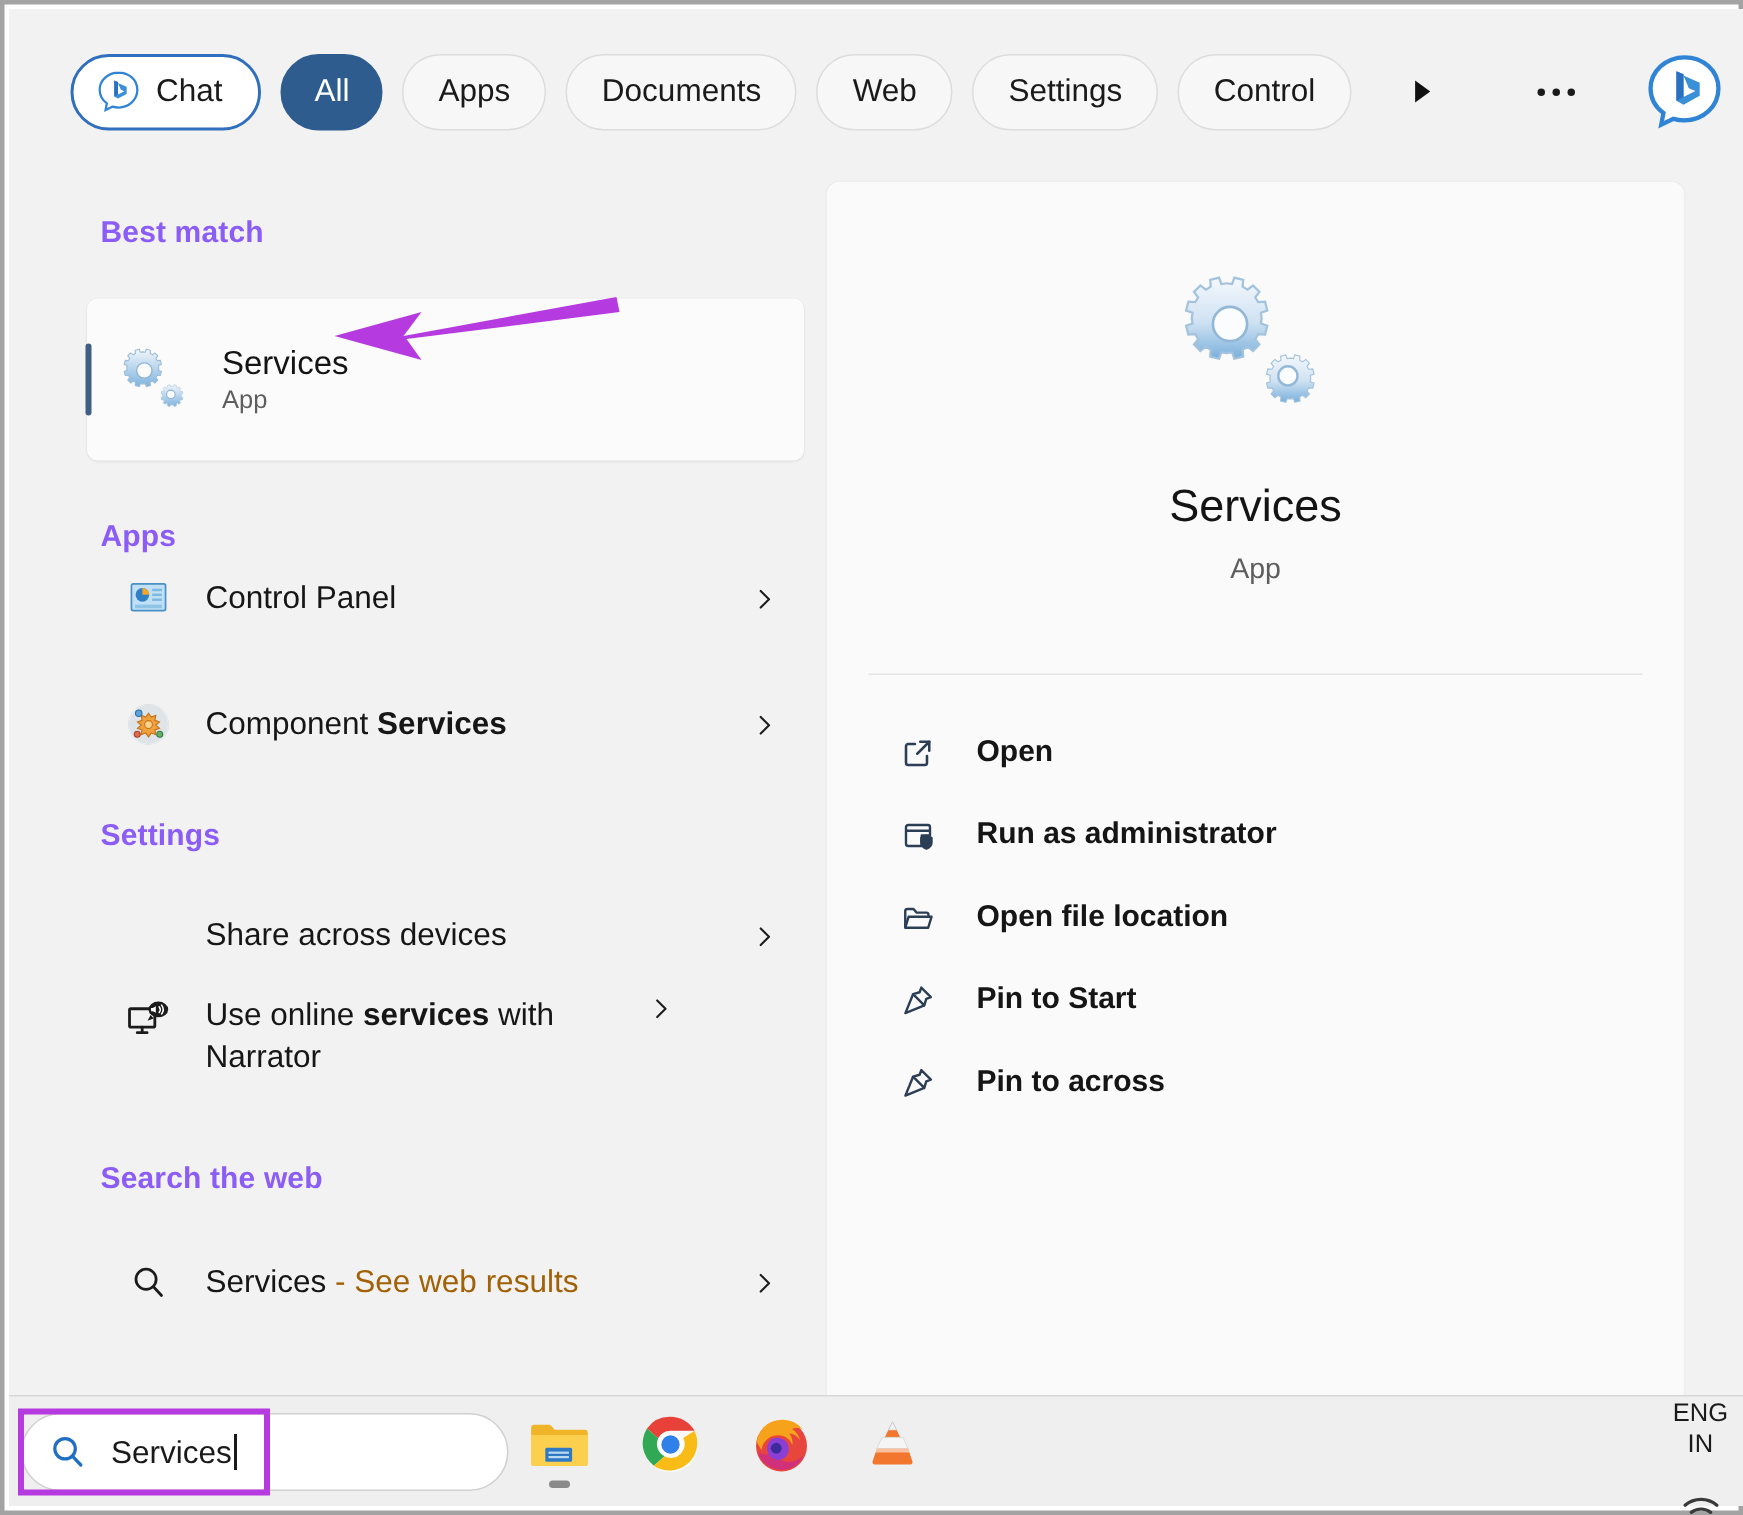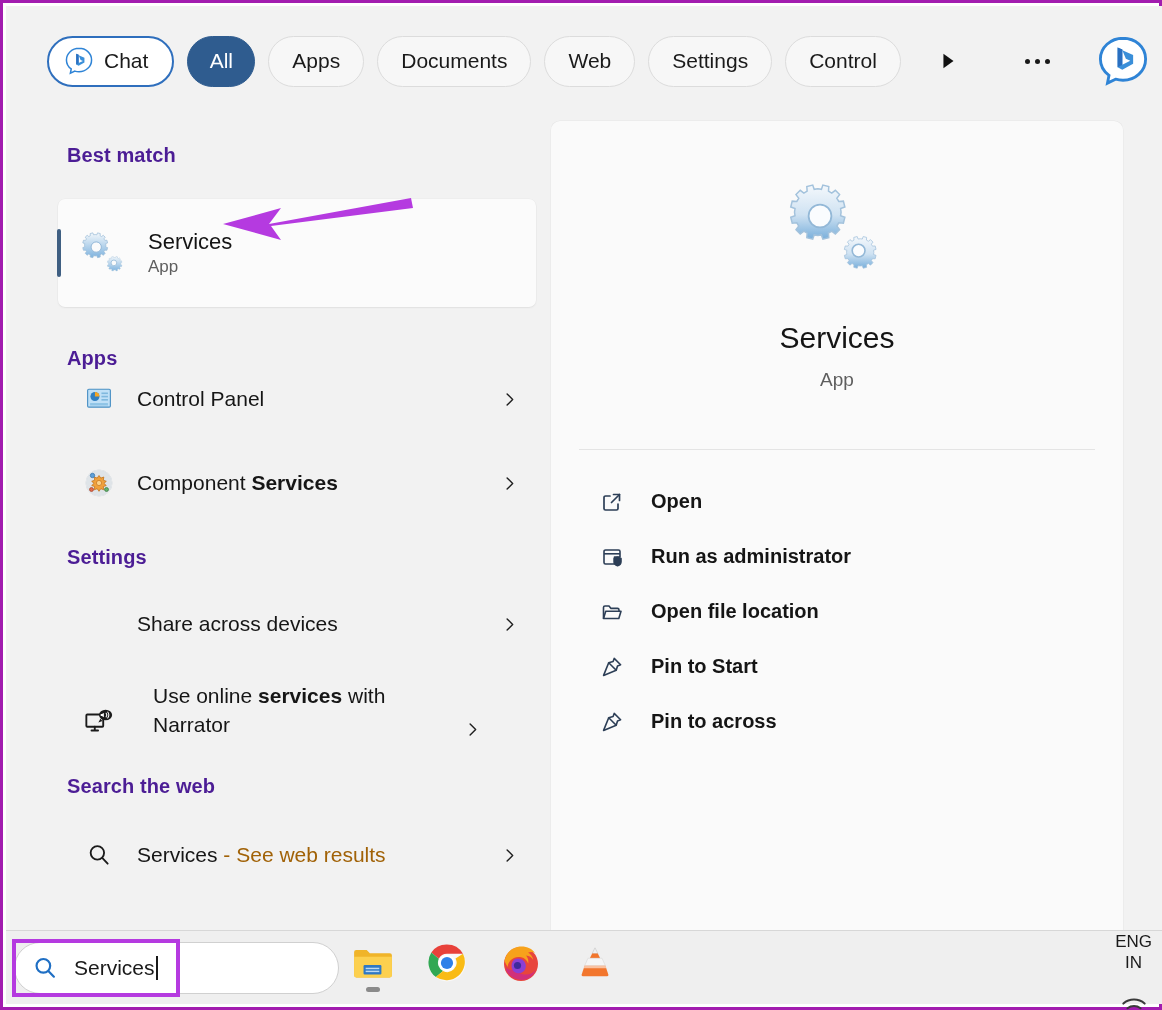--- a/index.html
+++ b/index.html
@@ -11,21 +11,21 @@
     overflow: hidden;
     font-family: "Liberation Sans", sans-serif;
     background: #ffffff;
   }
 
   
   #root {
     position: relative;
     width: 1162px;
     height: 1010px;
-    border: 3px solid #a21caf;
+    border: 3px solid #a3a3a3;
     background: #ffffff;
   }
 
   
   .search-flyout {
     position: absolute;
     left: 3px;
     top: 3px;
     width: 1156px;
     height: 930px;
@@ -110,21 +110,21 @@
     left: 0;
     top: 110px;
     width: 545px;
     bottom: 0;
     padding-left: 61px;
   }
 
   .section-head {
     font-size: 20px;
     font-weight: 600;
-    color: #4c1d95;
+    color: #8b5cf6;
     letter-spacing: .1px;
   }
 
   
   .best-card {
     position: relative;
     margin-left: -9px;
     width: 478px;
     height: 108px;
     background: #fbfbfb;
@@ -170,21 +170,21 @@
     height: 34px;
     display: flex; align-items: center; justify-content: center;
     margin-right: 21px;
   }
   .row .label {
     font-size: 21px;
     color: #161616;
     flex: 1;
     line-height: 1.35;
   }
-  .row.tall { height: 76px; align-items: flex-end; gap: 16px; }
+  .row.tall { height: 76px; align-items: flex-start; }
   .row .label b { font-weight: 700; }
   .row .chev {
     width: 26px;
     flex: 0 0 26px;
     color: #202020;
     font-size: 22px;
     display: flex; align-items: center; justify-content: center;
     margin-right: 6px;
   }
   .row.noicon { padding-left: 79px; }

